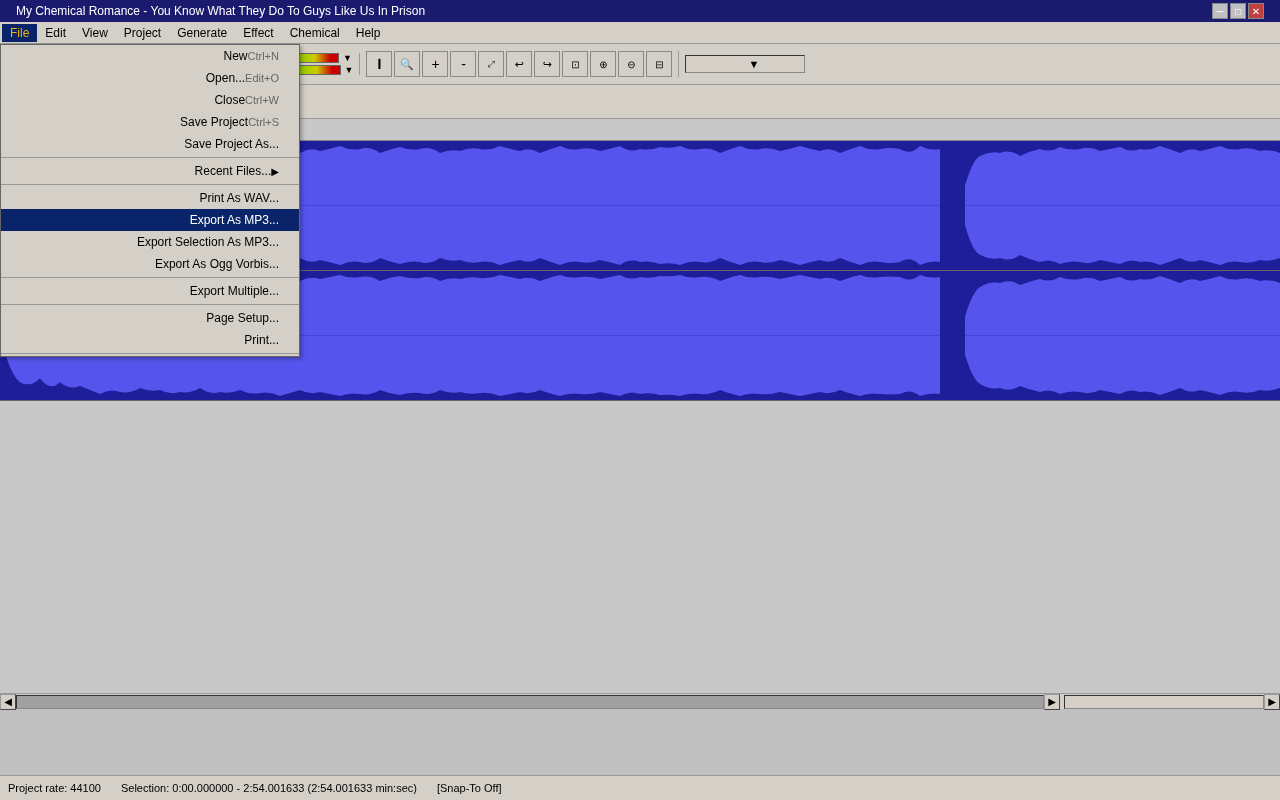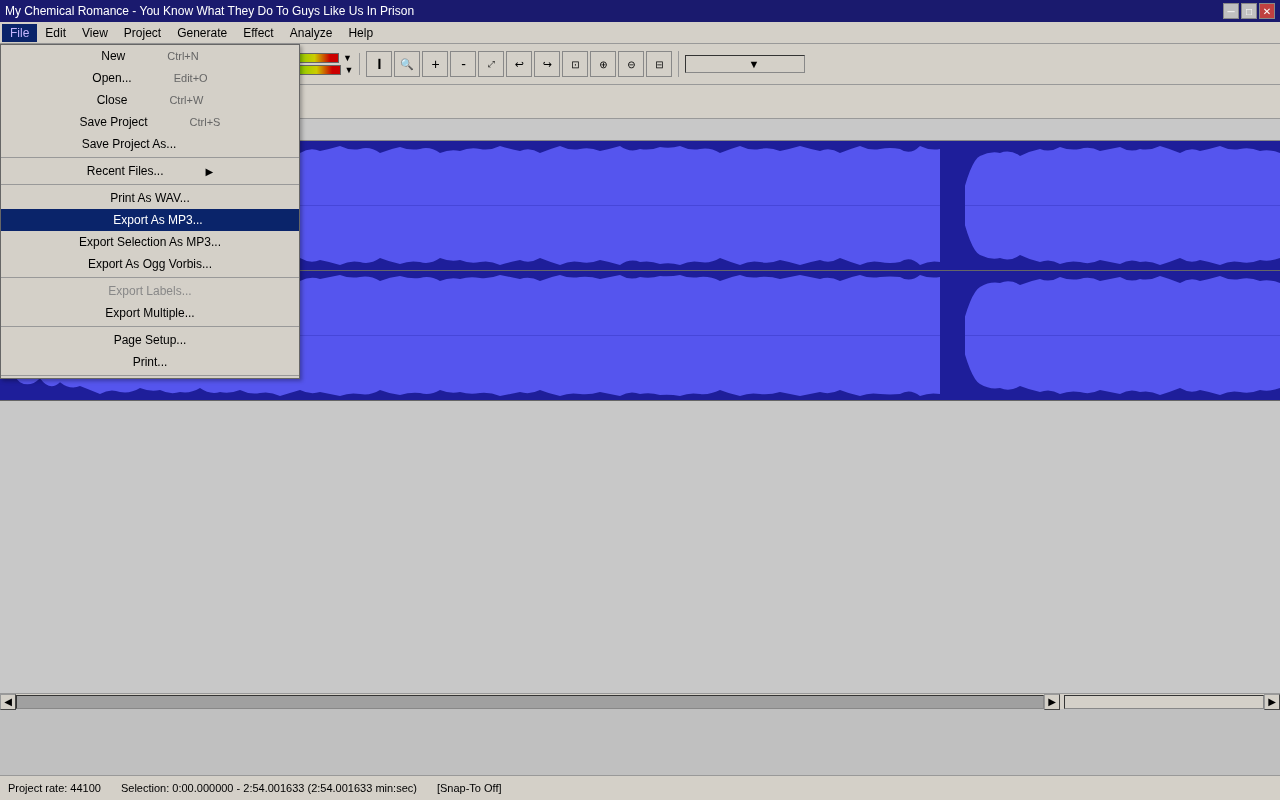--- a/index.html
+++ b/index.html
@@ -6,21 +6,21 @@
     body { width: 1280px; height: 800px; background: #c0c0c0; font-family: 'Arial', sans-serif; font-size: 12px; overflow: hidden; position: relative; }
 
     
     #title-bar {
       background: #1a1a6e;
       color: white;
       height: 22px;
       display: flex;
       align-items: center;
       justify-content: space-between;
-      padding: 0 5px;
+      padding: 0 16px;
       font-size: 12px;
     }
     #title-bar-controls { display: flex; gap: 2px; }
     .title-btn {
       width: 16px; height: 16px;
       background: #c0c0c0;
       border: 1px solid #888;
       font-size: 10px;
       display: flex; align-items: center; justify-content: center;
       cursor: pointer;
@@ -33,21 +33,21 @@
       display: flex;
       align-items: center;
       border-bottom: 1px solid #999;
       padding: 0 2px;
     }
     .menu-item {
       padding: 2px 8px;
       cursor: pointer;
       font-size: 12px;
     }
-    .menu-item.active { background: #0a246a; color: #c4b5fd; }
+    .menu-item.active { background: #0a246a; color: #eab308; }
 
     
     #toolbar-area {
       background: #d4d0c8;
       border-bottom: 1px solid #999;
       padding: 2px 4px;
       display: flex;
       align-items: center;
       gap: 6px;
       flex-wrap: wrap;
@@ -153,24 +153,23 @@
       width: 300px;
       background: #d4d0c8;
       border: 1px solid #666;
       z-index: 1000;
       box-shadow: 2px 2px 4px rgba(0,0,0,0.3);
     }
     .dropdown-item {
       padding: 4px 20px;
       cursor: pointer;
       display: flex;
-      justify-content: center;
+      justify-content: flex-end;
       align-items: center;
       font-size: 12px;
-      gap: 42px;
     }
     .dropdown-item.highlighted { background: #0a246a; color: white; padding-left: 36px; }
     .dropdown-item.disabled { color: #888; cursor: default; }
     .dropdown-separator {
       height: 1px;
       background: #999;
       margin: 2px 0;
     }
     .dropdown-shortcut { color: #666; font-size: 11px; }
     .dropdown-arrow { font-size: 10px; }
@@ -198,21 +197,21 @@
   </div>
 </div>
 
 <div id="menu-bar">
   <div class="menu-item active">File</div>
   <div class="menu-item">Edit</div>
   <div class="menu-item">View</div>
   <div class="menu-item">Project</div>
   <div class="menu-item">Generate</div>
   <div class="menu-item">Effect</div>
-  <div class="menu-item">Analyze</div>
+  <div class="menu-item">Chemical</div>
   <div class="menu-item">Help</div>
 </div>
 
 <div id="toolbar-area">
 
   <div class="toolbar-group">
     <div class="transport-btn" style="font-size:12px;">■</div>
     <div class="transport-btn" style="font-size:12px;">⏭</div>
   </div>
 
@@ -461,23 +460,20 @@
   <div class="dropdown-item highlighted">
     <span>Export As MP3...</span>
   </div>
   <div class="dropdown-item">
     <span>Export Selection As MP3...</span>
   </div>
   <div class="dropdown-item">
     <span>Export As Ogg Vorbis...</span>
   </div>
   <div class="dropdown-separator"></div>
-  <div class="dropdown-item disabled">
-    <span>Export Labels...</span>
-  </div>
   <div class="dropdown-item">
     <span>Export Multiple...</span>
   </div>
   <div class="dropdown-separator"></div>
   <div class="dropdown-item">
     <span>Page Setup...</span>
   </div>
   <div class="dropdown-item">
     <span>Print...</span>
   </div>

